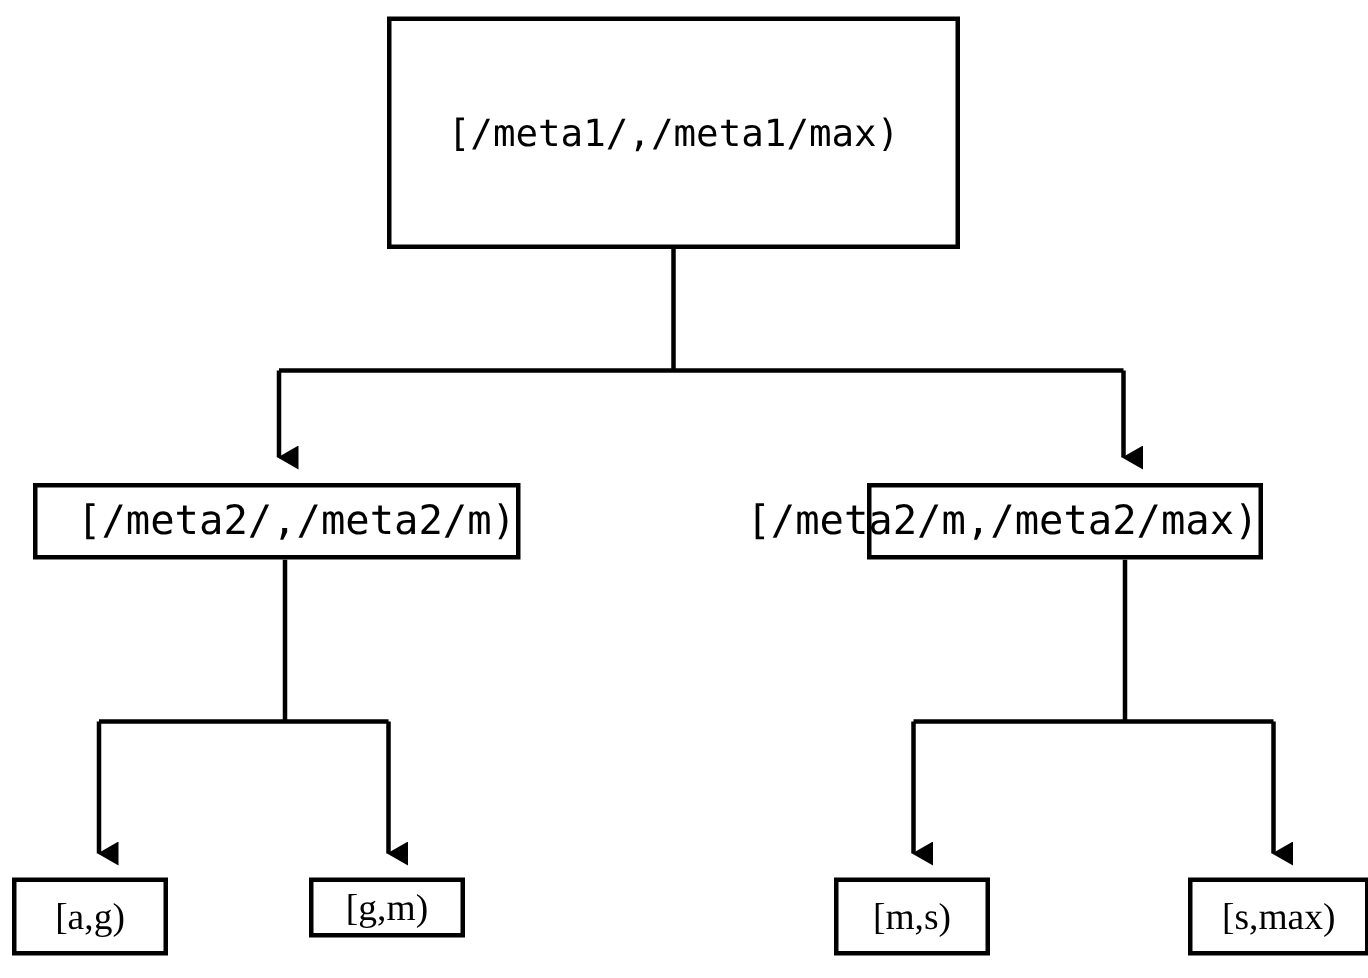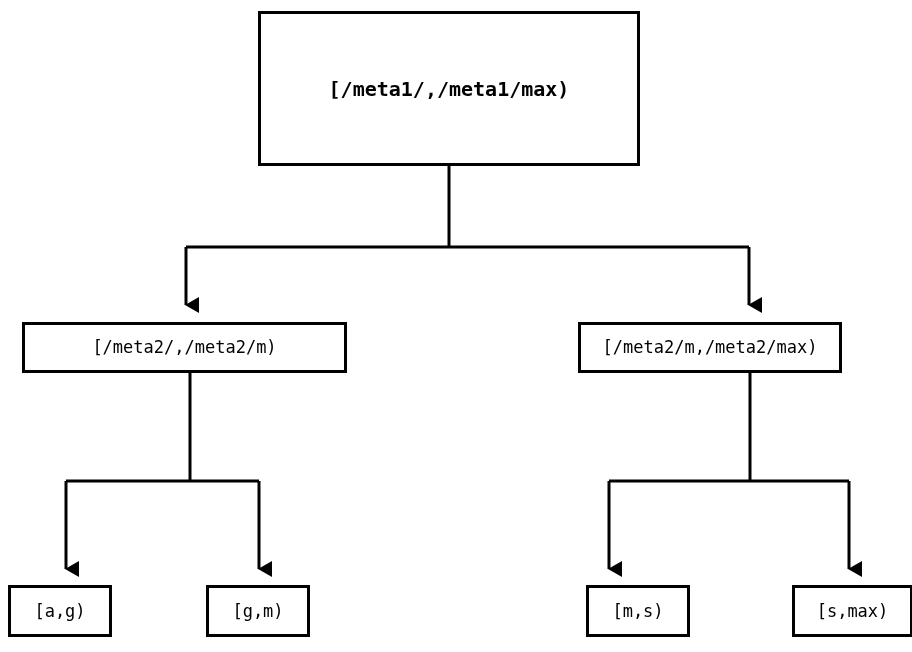--- a/index.html
+++ b/index.html
@@ -36,23 +36,23 @@
     justify-content: center;
     color: #000000;
     white-space: pre;
     letter-spacing: 0px;
   }
   .node-label {
     display: block;
     white-space: pre;
     line-height: 1;
   }
-  .lvl-root { font-size: 20px; font-weight: bold; }
-  .lvl-mid  { font-size: 17px; }
-  .lvl-leaf { font-size: 17px; }
+  .lvl-root { font-size: 25px; }
+  .lvl-mid  { font-size: 27px; justify-content: flex-end; }
+  .lvl-leaf { font-size: 25px; font-family: Liberation Serif, serif; }
 </style>
 </head>
 <body>
 
 <div id="canvas" style="background: rgb(255, 255, 255);">
 
   <svg id="edges" viewBox="0 0 912 652" width="912" height="652" xmlns="http://www.w3.org/2000/svg">
     <defs>
       <marker id="arrow-down" markerWidth="16" markerHeight="14" refX="8" refY="13" orient="auto" markerUnits="userSpaceOnUse">
         <path d="M 0 0 L 16 0 L 8 14 Z" fill="#000000"></path>
@@ -96,25 +96,25 @@
   </div>
 
   <div class="node lvl-mid" id="node-mid-right" style="left: 578px; top: 322px; width: 264px; height: 51px; border-width: 3px; border-color: rgb(0, 0, 0); color: rgb(0, 0, 0);">
     <span class="node-label">[/meta2/m,/meta2/max)</span>
   </div>
 
   <div class="node lvl-leaf" id="node-leaf-ag" style="left: 8px; top: 585px; width: 104px; height: 52px; border-width: 3px; border-color: rgb(0, 0, 0); color: rgb(0, 0, 0);">
     <span class="node-label">[a,g)</span>
   </div>
 
-  <div class="node lvl-leaf" id="node-leaf-gm" style="left: 206px; top: 585px; width: 104px; height: 52px; border-width: 3px; border-color: rgb(0, 0, 0); color: rgb(0, 0, 0); text-align: center;">
+  <div class="node lvl-leaf" id="node-leaf-gm" style="left: 206px; top: 585px; width: 104px; height: 40px; border-width: 3px; border-color: rgb(0, 0, 0); color: rgb(0, 0, 0); text-align: center;">
     <span class="node-label">[g,m)</span>
   </div>
 
-  <div class="node lvl-leaf" id="node-leaf-ms" style="left: 556px; top: 585px; width: 104px; height: 52px; border-width: 3px; border-color: rgb(0, 0, 0); color: rgb(0, 0, 0); margin-left: 30px;">
+  <div class="node lvl-leaf" id="node-leaf-ms" style="left: 556px; top: 585px; width: 104px; height: 52px; border-width: 3px; border-color: rgb(0, 0, 0); color: rgb(0, 0, 0);">
     <span class="node-label">[m,s)</span>
   </div>
 
   <div class="node lvl-leaf" id="node-leaf-smax" style="left: 777px; top: 585px; width: 121px; height: 52px; border-width: 3px; border-color: rgb(0, 0, 0); color: rgb(0, 0, 0); margin-left: 15px;">
     <span class="node-label">[s,max)</span>
   </div>
 
 </div>
 
 </body></html>

